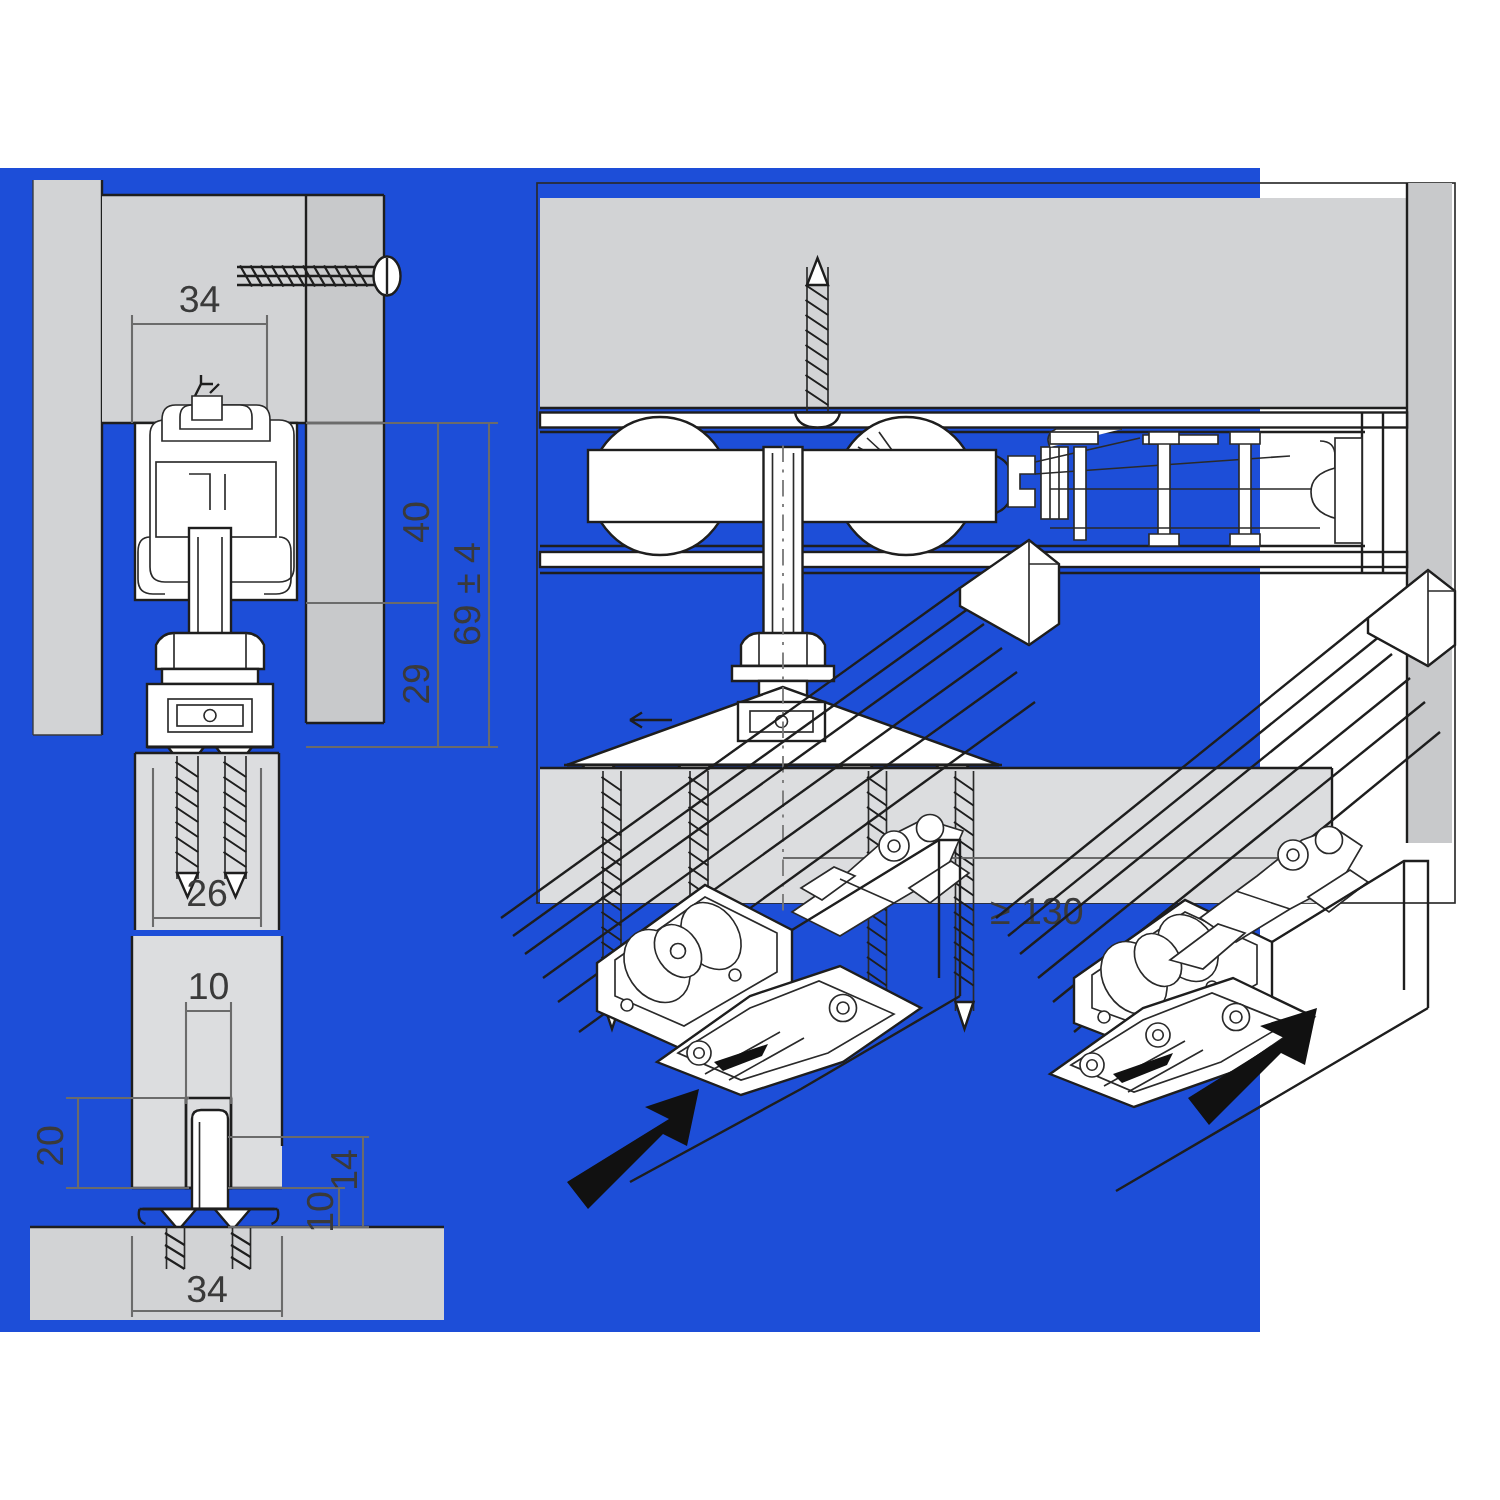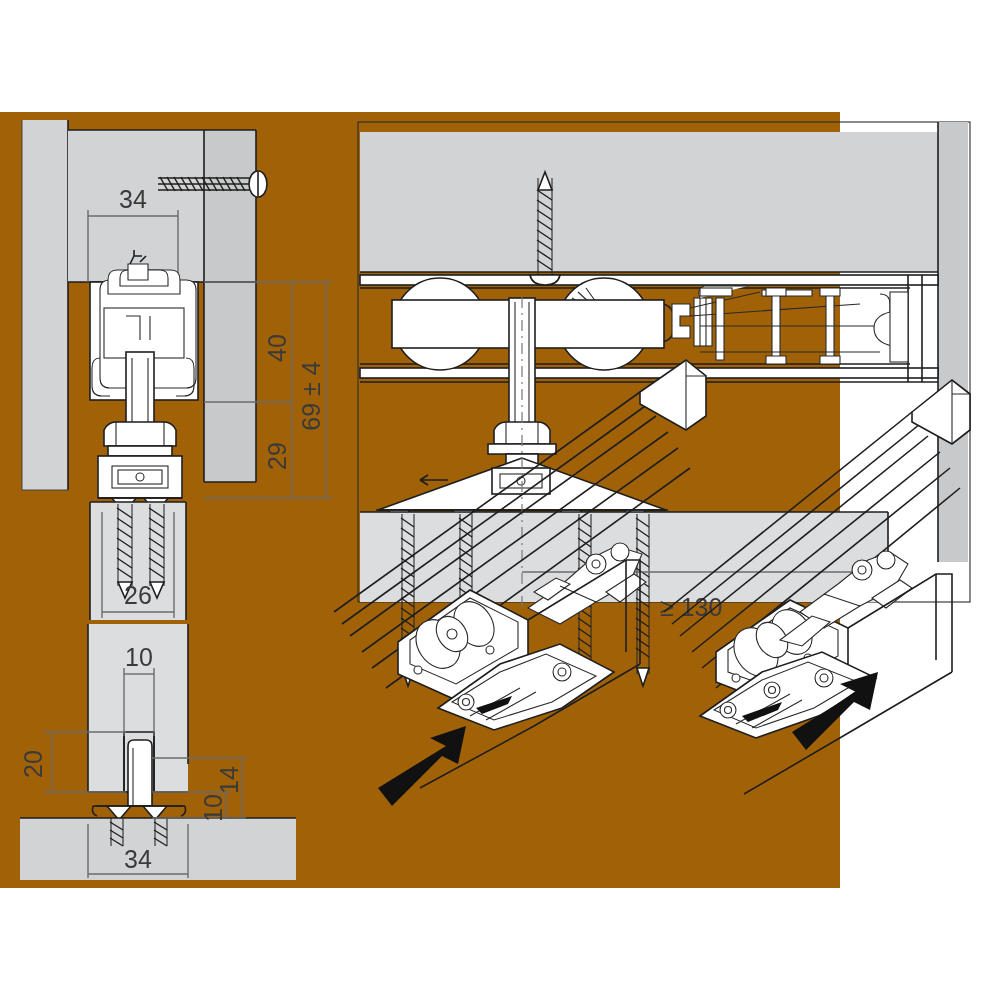--- a/index.html
+++ b/index.html
@@ -3,21 +3,21 @@
 <meta charset="utf-8">
 <style>
   html,body{margin:0;padding:0;}
   body{
     width:1000px;height:1000px;background:#ffffff;
     font-family:"Liberation Sans", sans-serif;
     overflow:hidden;position:relative;
   }
   #band-top{top:0;height:112px;}
   #band-bottom{top:888px;height:112px;}
-  #sheet{position:absolute;left:0;top:112px;width:840px;height:776px;background:#a16207;}
+  #sheet{position:absolute;left:0;top:112px;width:840px;height:776px;background:#1d4ed8;}
   svg{display:block;}
   text{font-family:"Liberation Sans", sans-serif;fill:#3a3a3a;}
   .dim{font-size:25px;}
   .dimline{stroke:#6b6b6b;stroke-width:1.4;fill:none;}
   .med{stroke:#1e1e1e;stroke-width:1.6;fill:none;}
   .med-f{stroke:#1e1e1e;stroke-width:1.6;fill:#fff;}
   .fine{stroke:#2a2a2a;stroke-width:1.1;fill:none;}
   .fine-f{stroke:#2a2a2a;stroke-width:1.1;fill:#fff;}
   .hair{stroke:#3a3a3a;stroke-width:0.9;fill:none;}
   .gfill{fill:#d2d3d5;}

